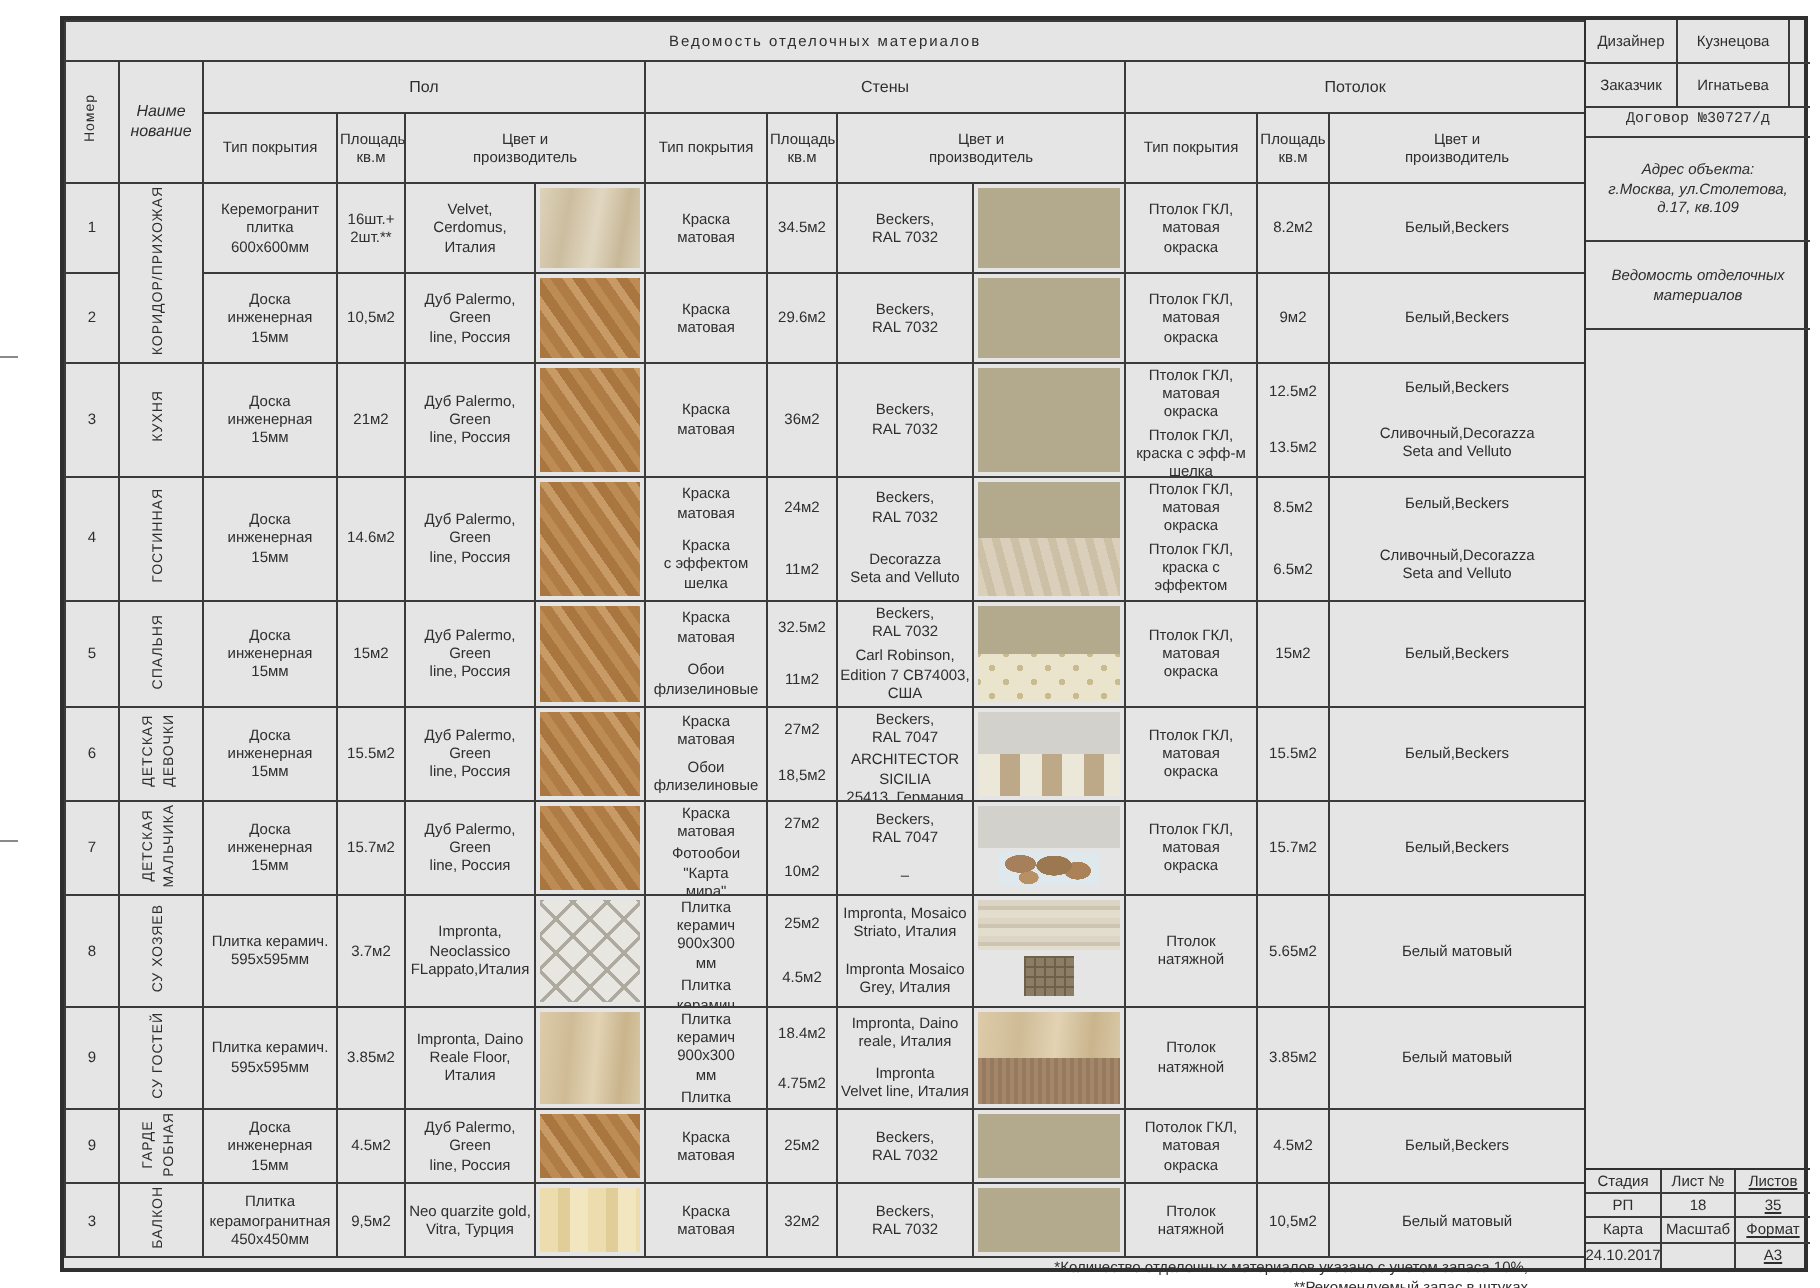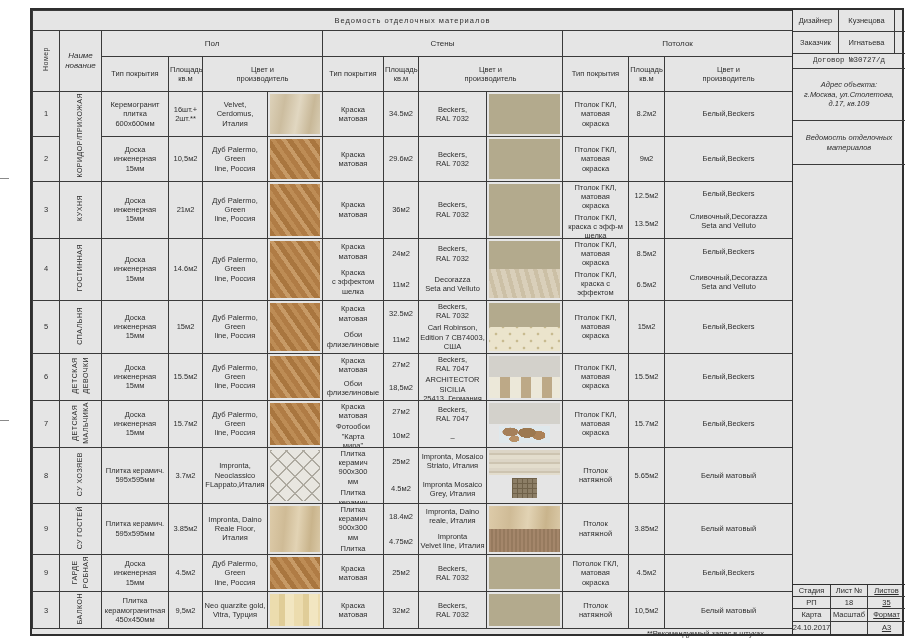--- a/index.html
+++ b/index.html
@@ -836,20 +836,21 @@
               </td>
               <td class="rel" data-name="ceiling-maker-cell">
                 <div class="fill txt">
                   <div class="sub" data-name="ceiling-maker">Белый матовый</div>
                 </div>
               </td>
             </tr>
           </tbody>
       </table>
       <div class="notes" data-name="footnotes">
+        <div data-name="footnote-1">*Количество отделочных материалов указано с учетом запаса 10%,</div>
         <div data-name="footnote-2">**Рекомендуемый запас в штуках</div>
       </div>
     </div>
 
     <div class="tblock" data-name="title-block">
       <div class="tb-row h22" data-name="designer-row">
         <div class="tb-cell w46" data-name="designer-label">Дизайнер</div>
         <div class="tb-cell w56" data-name="designer-name">Кузнецова</div>
         <div class="tb-cell wflex" data-name="designer-signature-cell"></div>
       </div>

